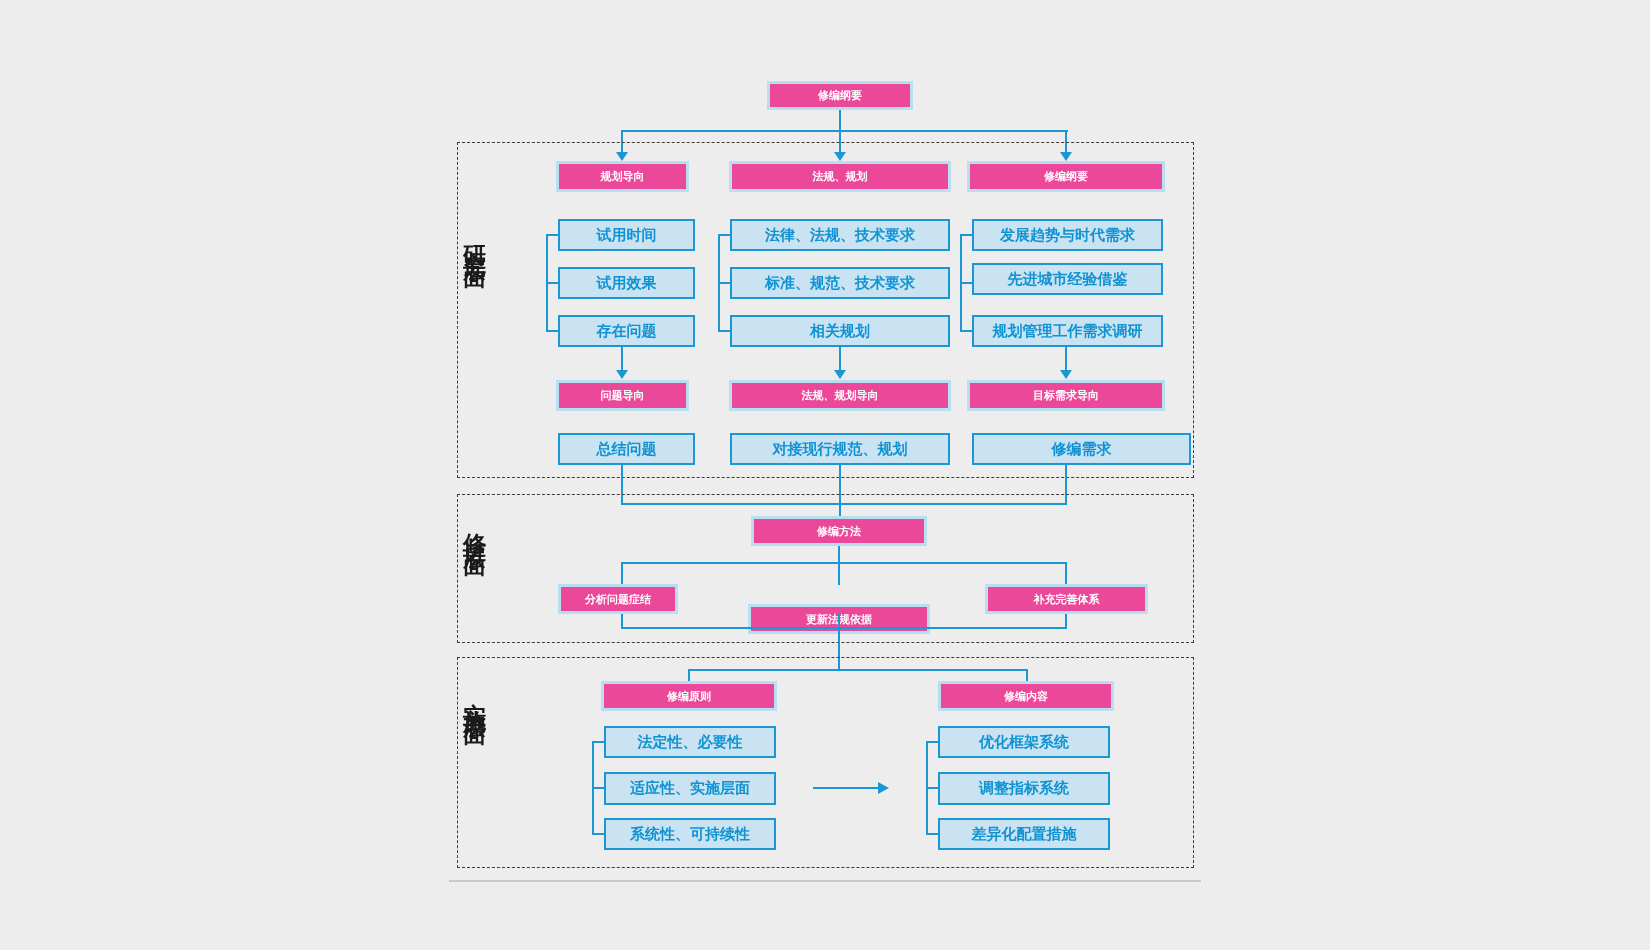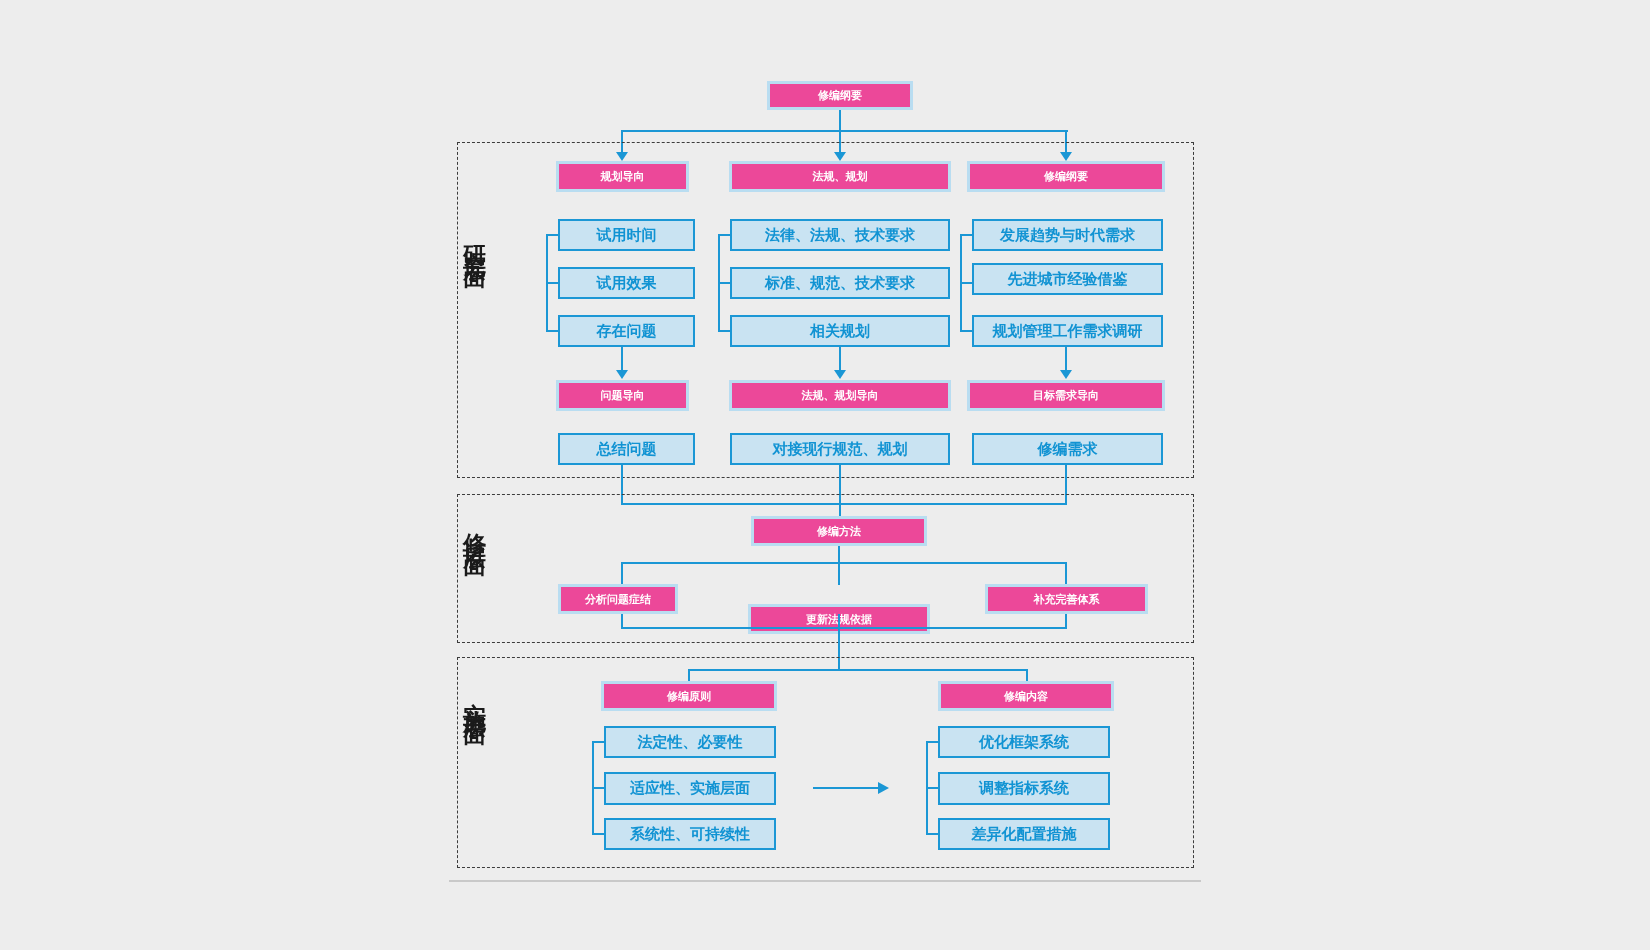--- a/index.html
+++ b/index.html
@@ -89,21 +89,21 @@
 <div class="abs arrow-down" style="left:834px;top:370px"></div>
 <div class="abs line" style="left:1065px;top:347px;width:2px;height:24px"></div>
 <div class="abs arrow-down" style="left:1060px;top:370px"></div>
 
 <div class="abs solid" style="left:556px;top:380px;width:133px;height:31px">问题导向</div>
 <div class="abs solid" style="left:729px;top:380px;width:222px;height:31px">法规、规划导向</div>
 <div class="abs solid" style="left:967px;top:380px;width:198px;height:31px">目标需求导向</div>
 
 <div class="abs light" style="left:558px;top:433px;width:137px;height:32px">总结问题</div>
 <div class="abs light" style="left:730px;top:433px;width:220px;height:32px">对接现行规范、规划</div>
-<div class="abs light" style="left:972px;top:433px;width:191px;height:32px">修编需求</div>
+<div class="abs light" style="left:972px;top:433px;width:219px;height:32px">修编需求</div>
 
 <div class="abs line" style="left:621px;top:465px;width:2px;height:40px"></div>
 <div class="abs line" style="left:1065px;top:465px;width:2px;height:40px"></div>
 <div class="abs line" style="left:839px;top:465px;width:2px;height:53px"></div>
 <div class="abs line" style="left:621px;top:503px;width:446px;height:2px"></div>
 
 <div class="abs dashed" style="left:457px;top:494px;width:737px;height:149px"></div>
 <div class="abs seclabel" style="left:463px;top:515px">修订层面</div>
 
 <div class="abs solid" style="left:751px;top:516px;width:176px;height:30px">修编方法</div>

